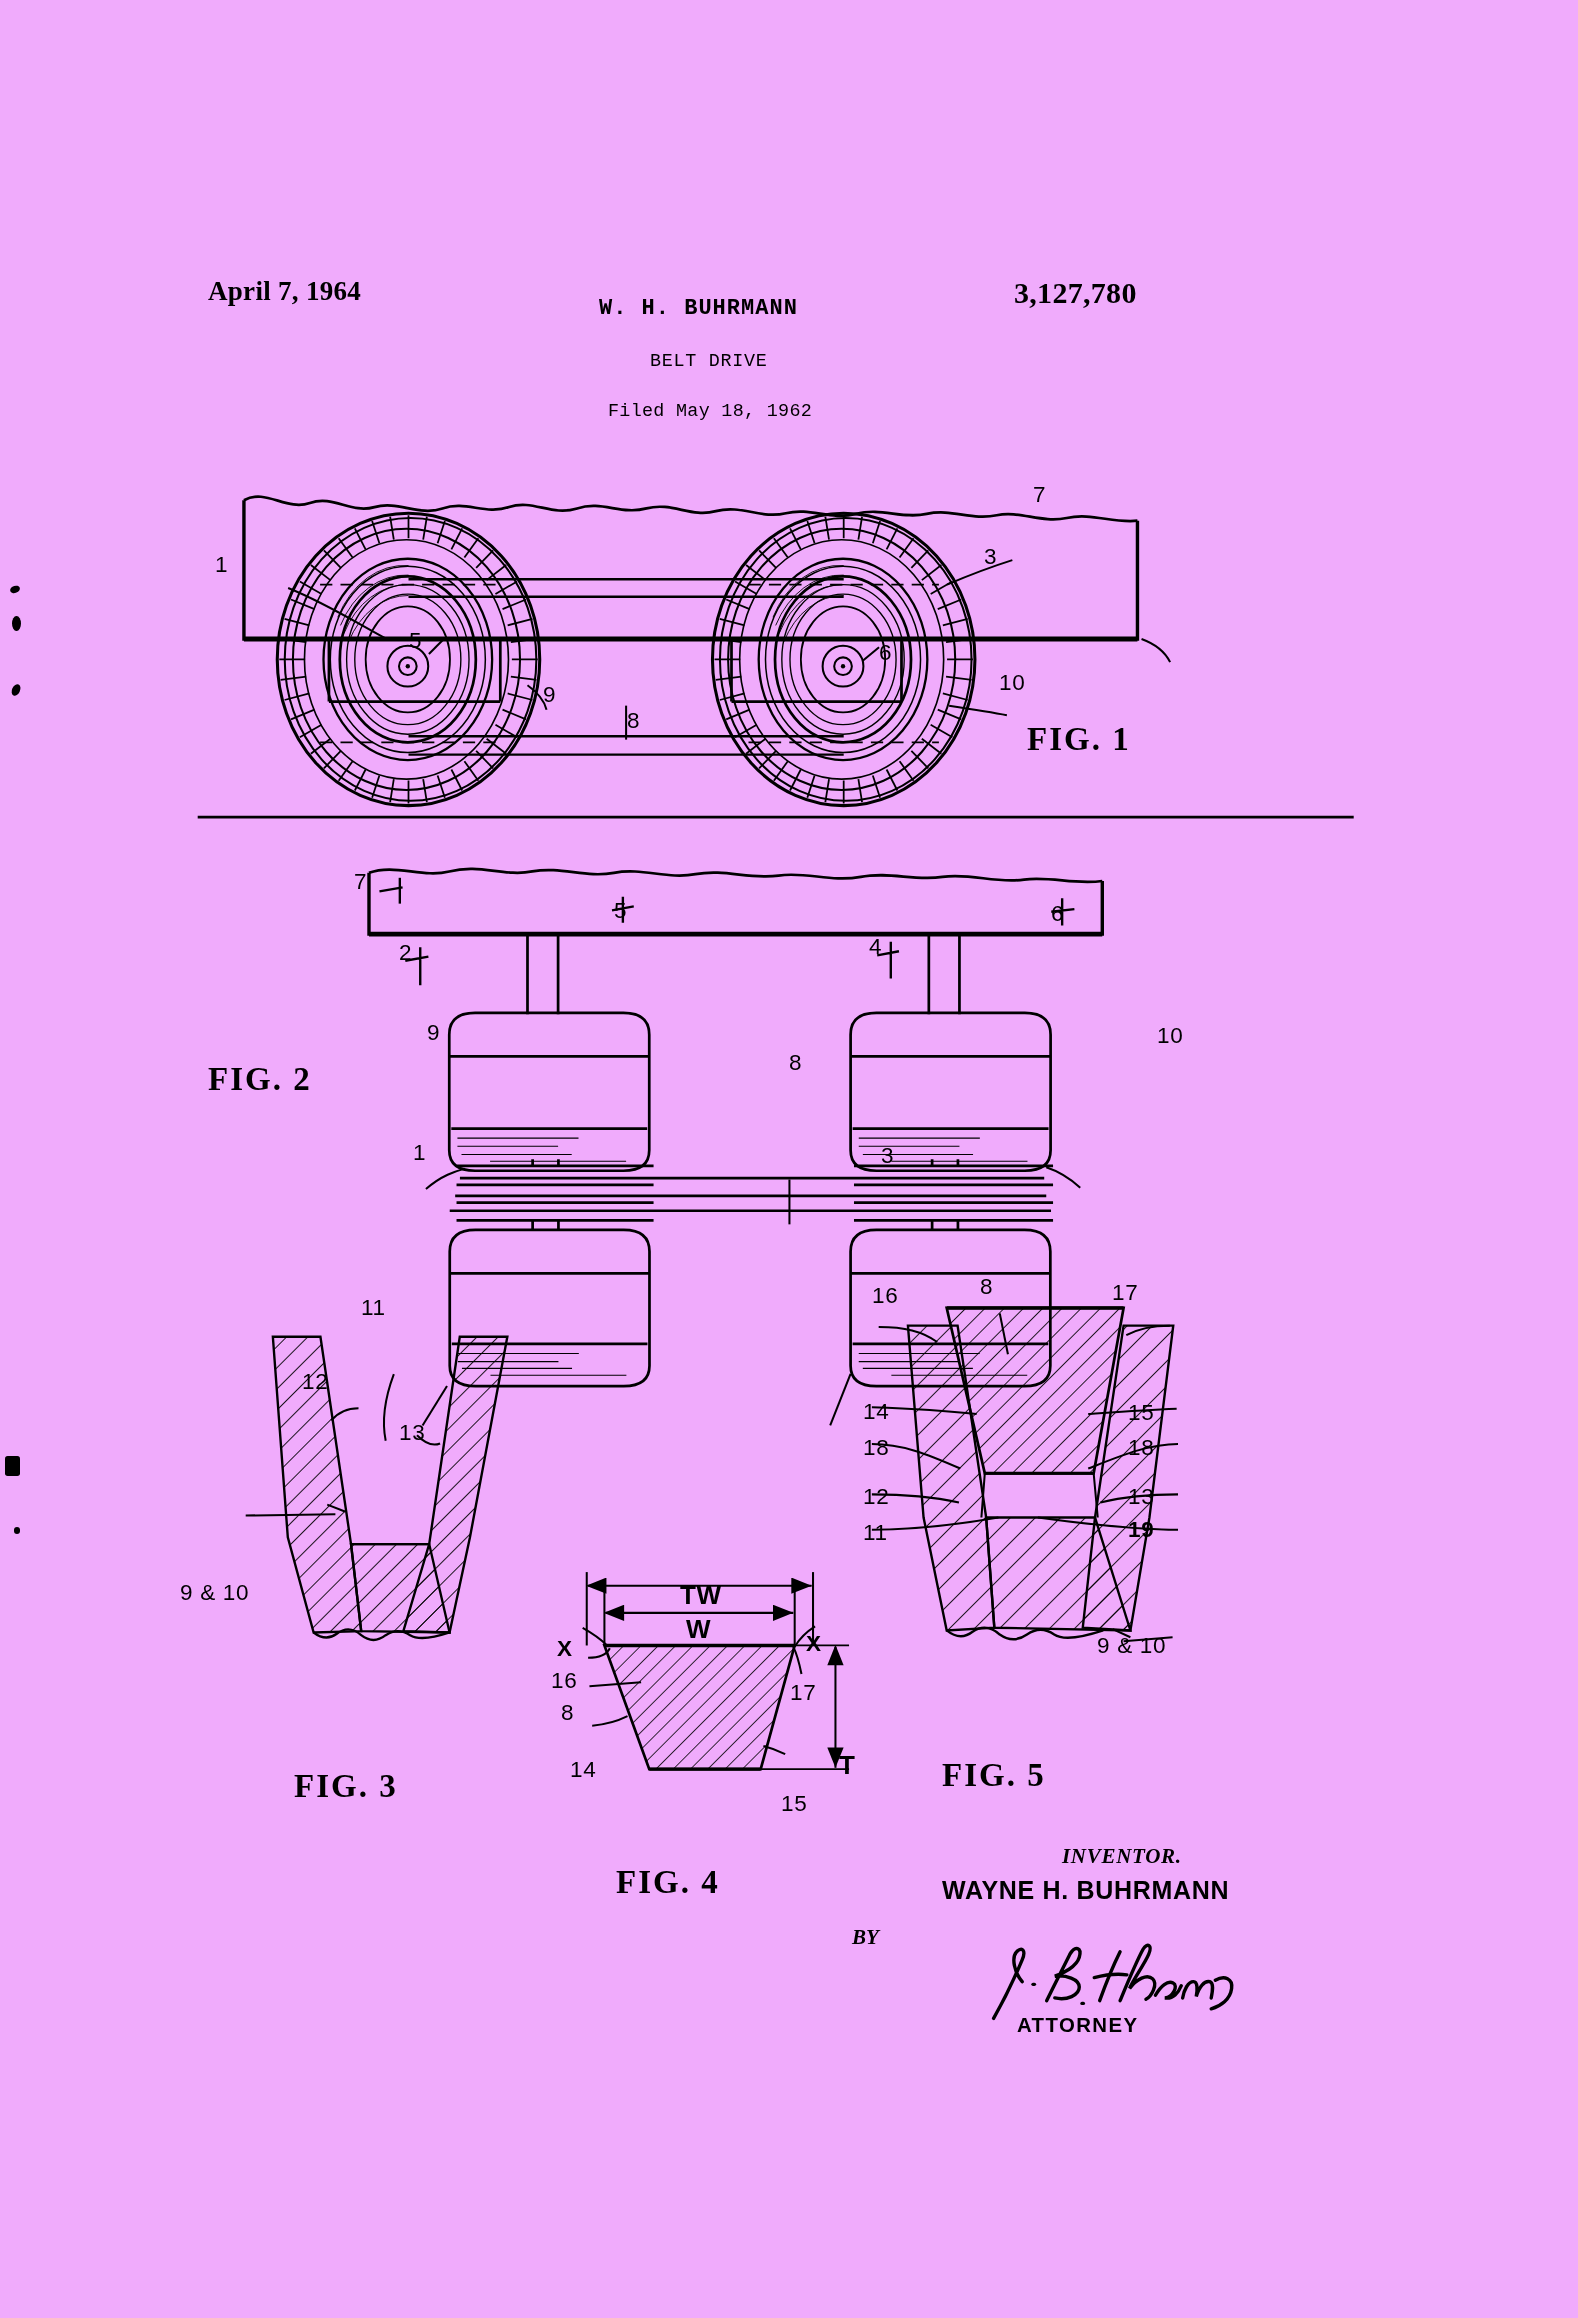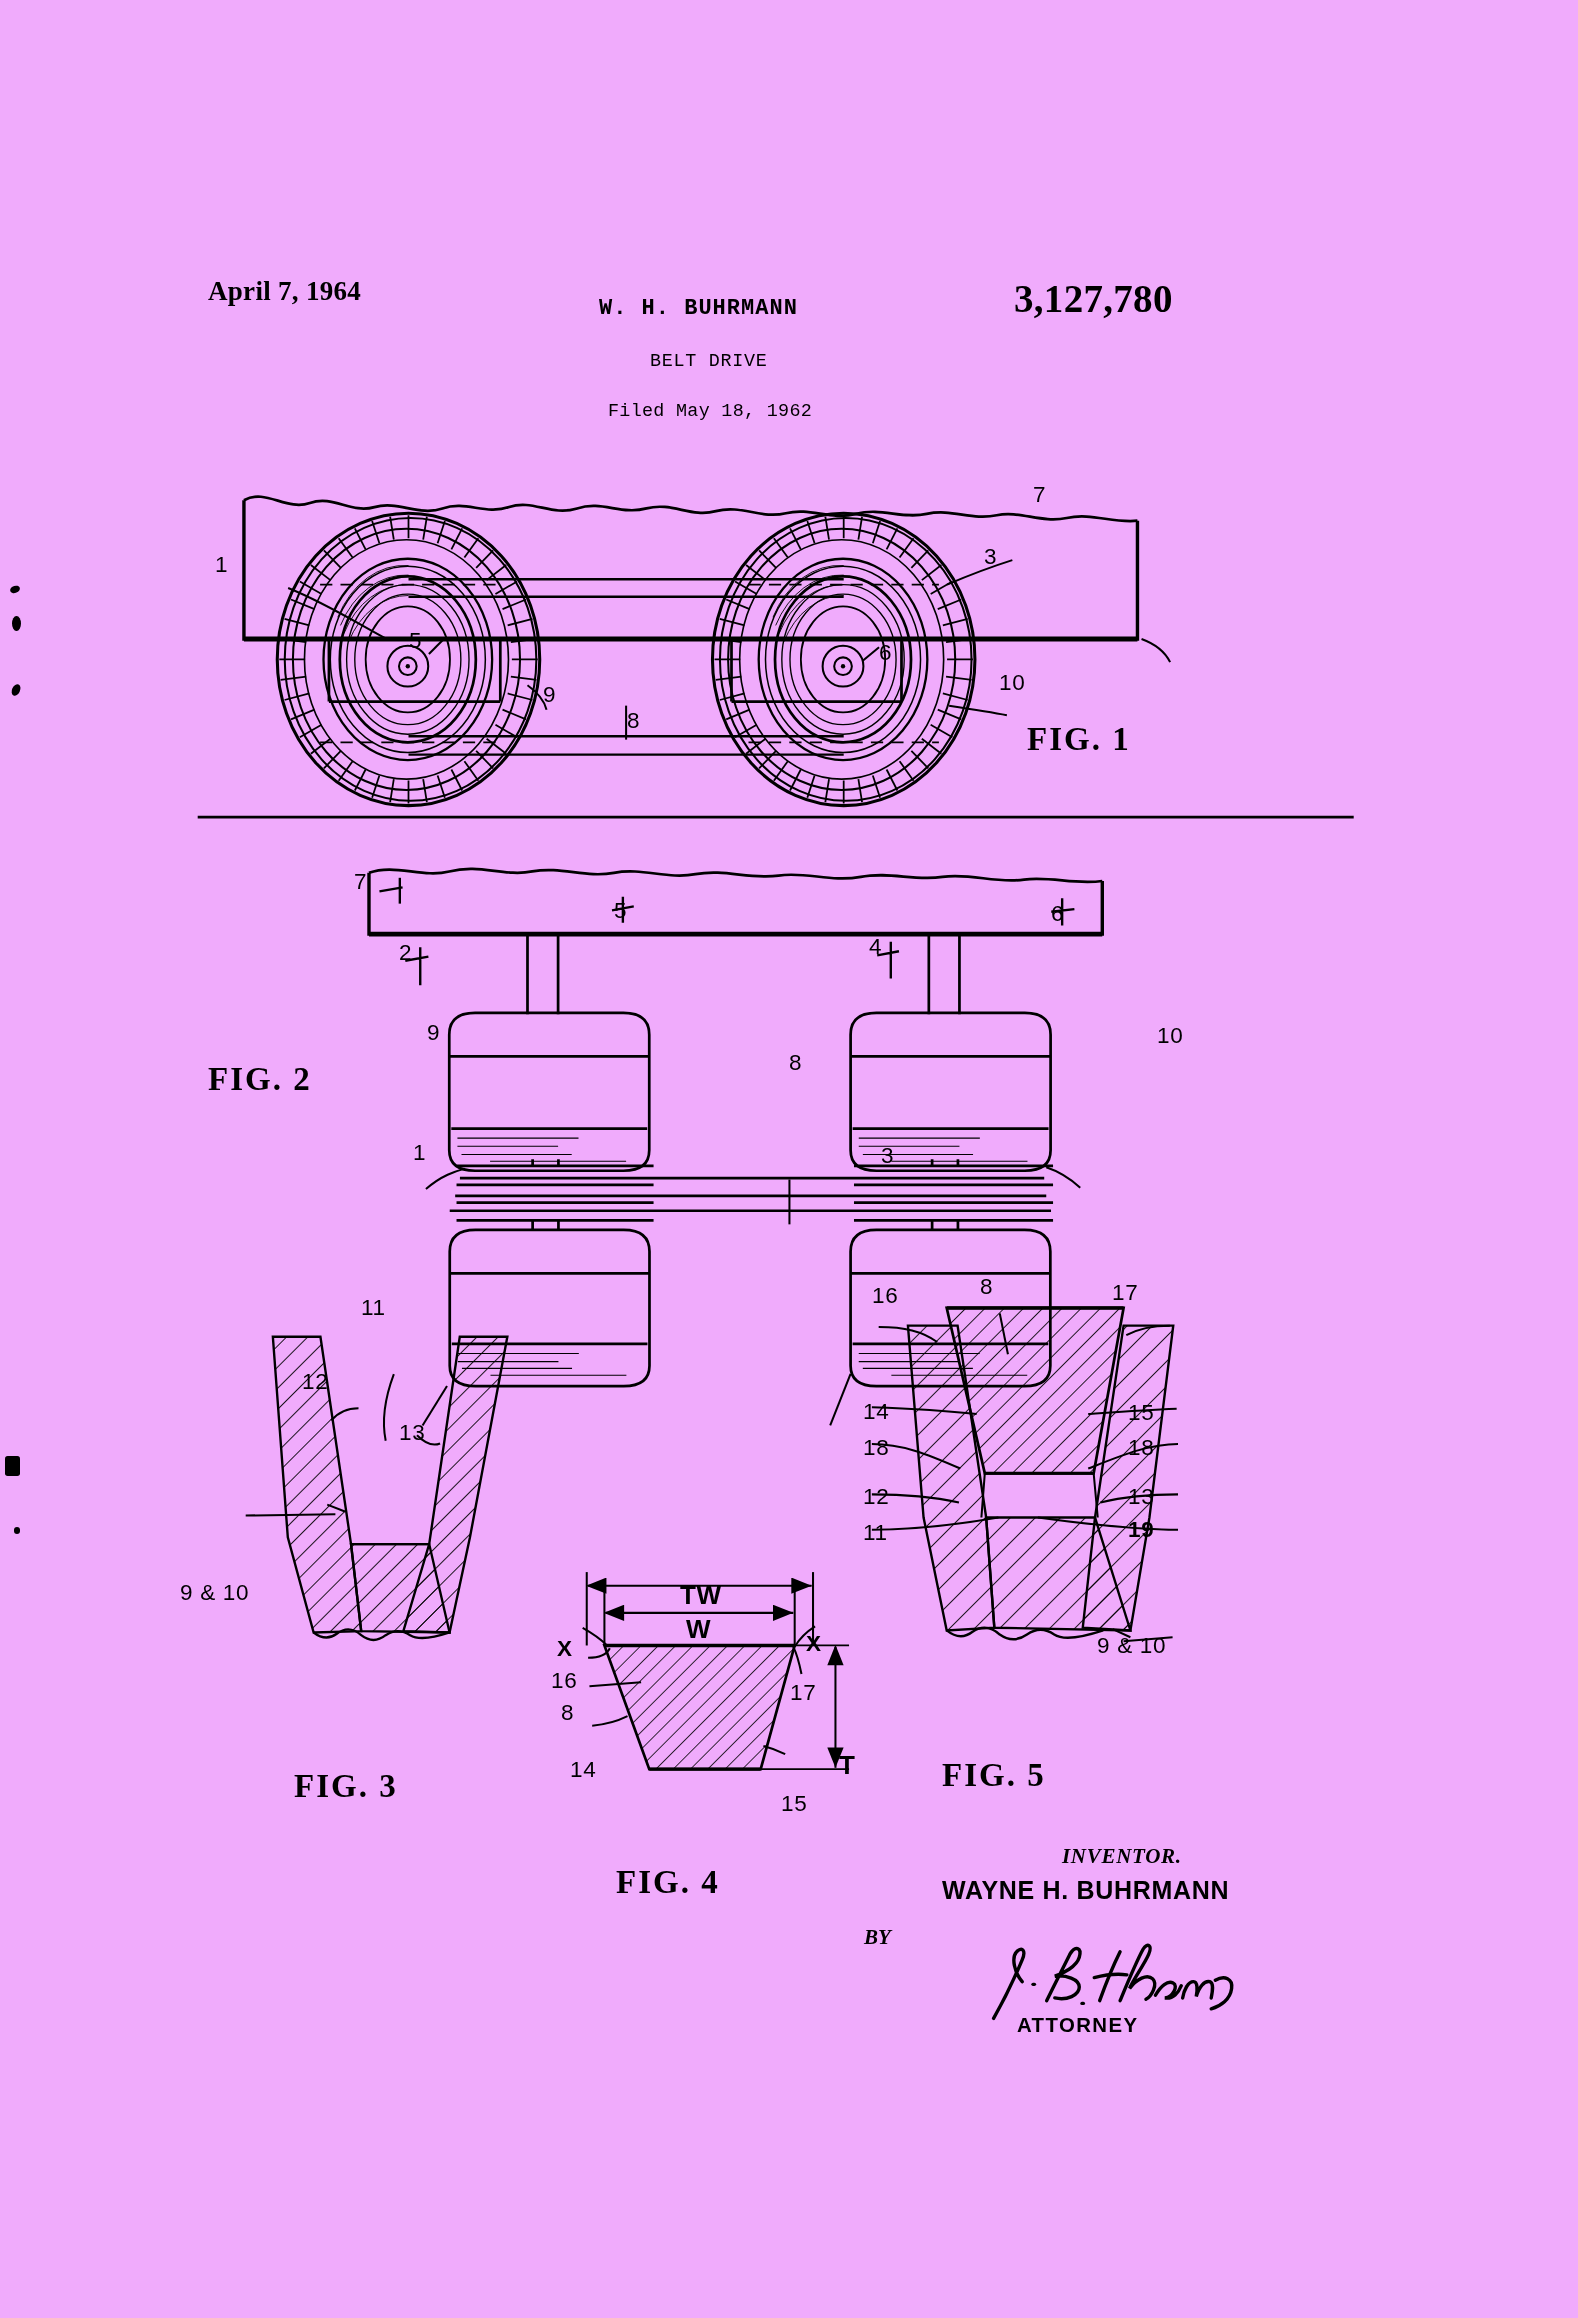--- a/index.html
+++ b/index.html
@@ -16,21 +16,21 @@
     font-family:"Liberation Serif",serif;font-weight:bold;font-size:27px;
     letter-spacing:0.3px;
   }
   .hdr-inventor{
     position:absolute;left:599px;top:296px;
     font-family:Liberation Mono, monospace;font-weight:bold;font-size:22px;
     letter-spacing:1px;
   }
   .hdr-patno{
     position:absolute;left:1014px;top:276px;
-    font-family:"Liberation Serif",serif;font-weight:bold;font-size:39px;
+    font-family:"Liberation Serif",serif;font-weight:bold;font-size:30px;
     letter-spacing:0.3px;
   }
   .hdr-title{
     position:absolute;left:650px;top:351px;
     font-family:"Liberation Mono",monospace;font-size:18.4px;letter-spacing:0.7px;
   }
   .hdr-filed{
     position:absolute;left:608px;top:401px;
     font-family:"Liberation Mono",monospace;font-size:18.4px;letter-spacing:0.3px;
   }
@@ -58,21 +58,21 @@
     font-family:"Liberation Serif",serif;font-style:italic;font-weight:bold;
     font-size:21px;letter-spacing:0.7px;margin-left:28px;
   }
   .sig-name{
     position:absolute;left:942px;top:1876px;
     font-family:"Liberation Sans",sans-serif;font-weight:bold;font-size:25px;
     letter-spacing:0.7px;
   }
   .sig-by{
     position:absolute;left:852px;top:1925px;
-    font-family:"Liberation Serif",serif;font-style:italic;font-weight:bold;font-size:21px;margin-left:12px;
+    font-family:"Liberation Serif",serif;font-style:italic;font-weight:bold;font-size:21px;
   }
   .sig-attorney{
     position:absolute;left:1017px;top:2014px;
     font-family:"Liberation Sans",sans-serif;font-weight:bold;font-size:20.4px;
     letter-spacing:1.4px;
   }
   .sig-script{
     position:absolute;left:980px;top:1942px;width:272px;height:82px;
   }
   .smudge{position:absolute;background:#000;border-radius:50%;}

